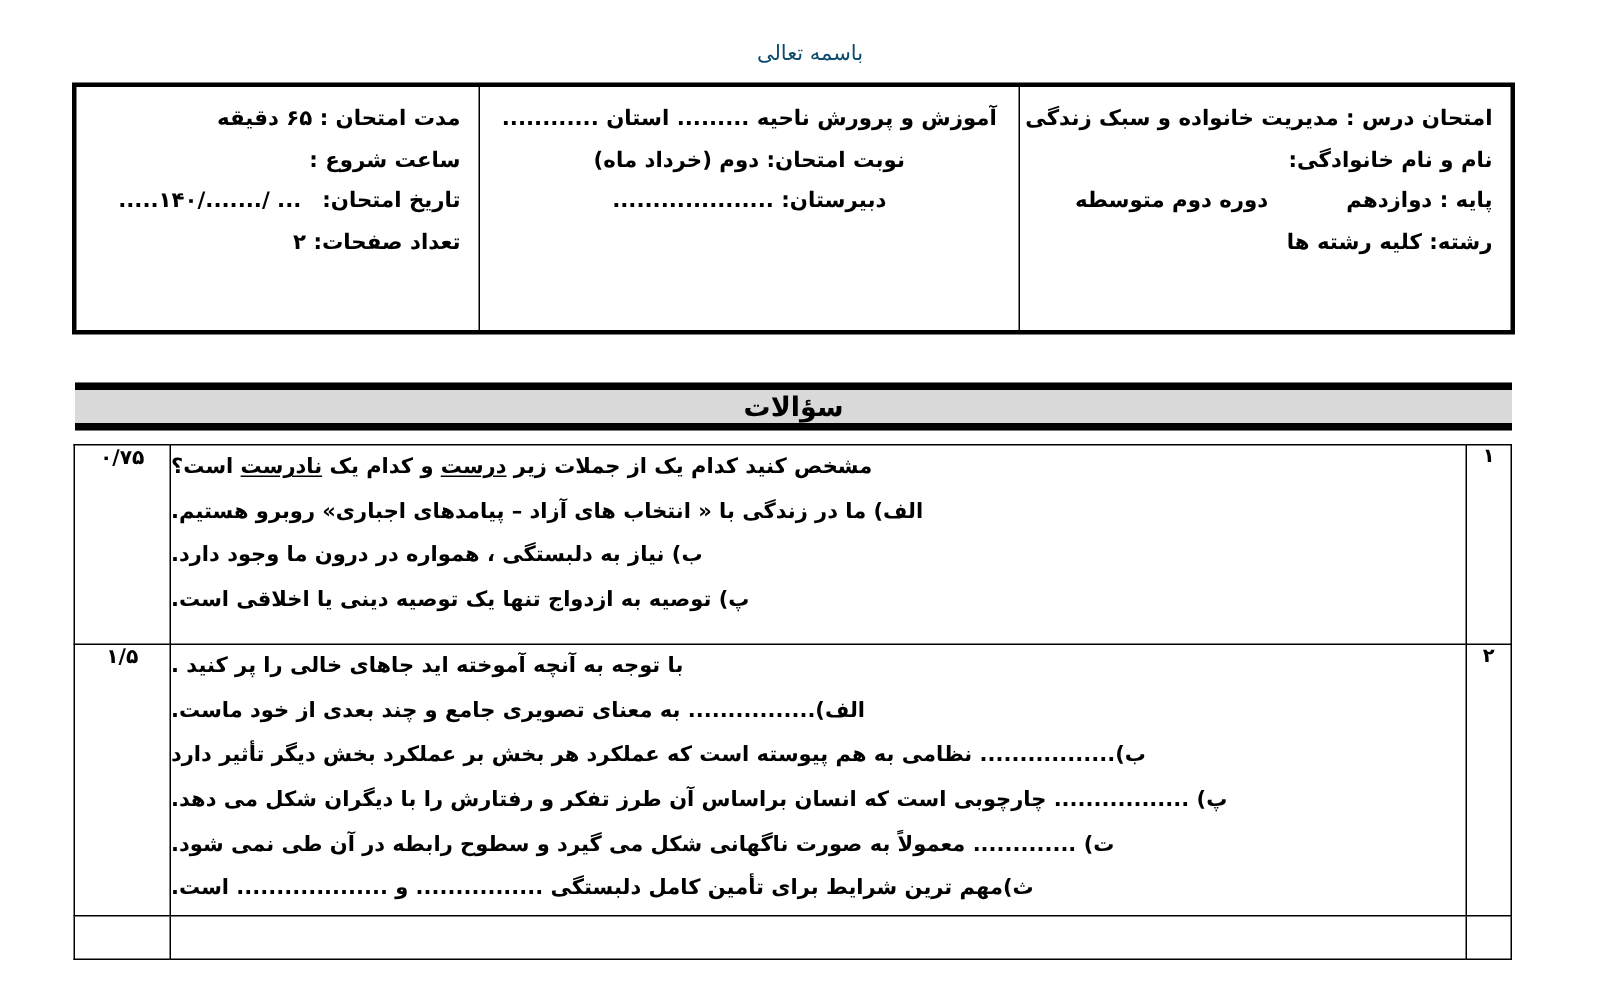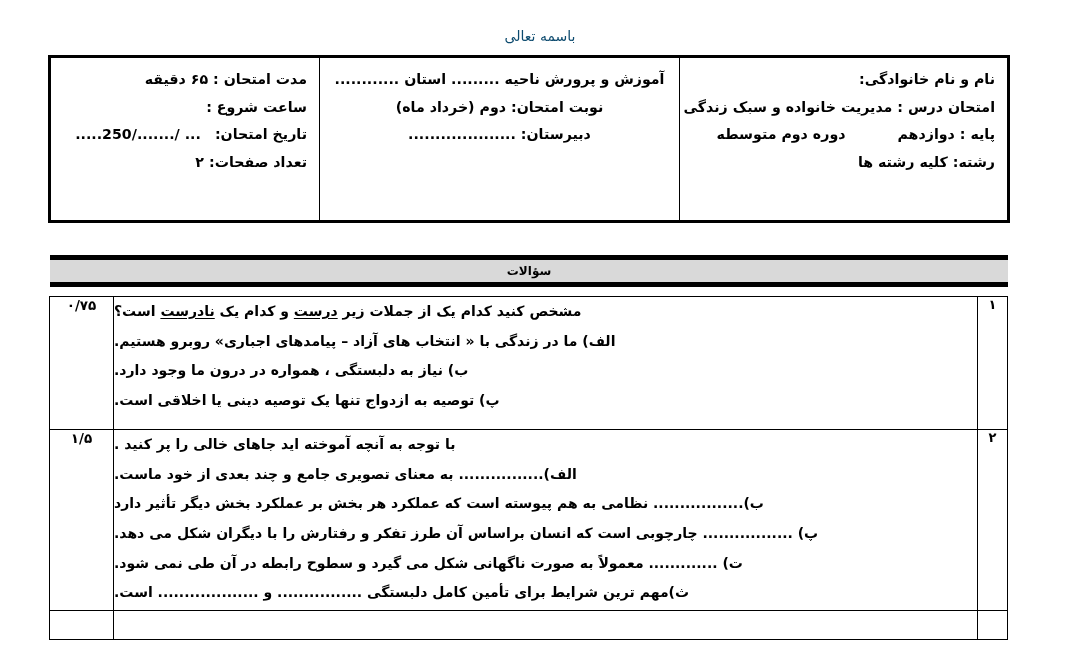--- a/index.html
+++ b/index.html
@@ -111,21 +111,21 @@
     height: 32px;
     background: #d9d9d9;
     border-top: 5px solid #000;
     border-bottom: 5px solid #000;
     box-sizing: border-box;
     display: flex;
     align-items: center;
     justify-content: center;
   }
   .questions-bar-label {
-    font-size: 12px;
+    font-size: 18px;
     font-weight: bold;
   }
 
   
   .q-table {
     position: absolute;
     top: 296px;
     right: 72px;
     width: 958px;
     border-collapse: collapse;
@@ -173,41 +173,41 @@
 </head>
 <body>
 
 <div class="page">
 
   <div class="bismillah">باسمه تعالی</div>
 
   <div class="header-table">
 
     <div class="hcol hcol-right">
+      <div class="hline course-line">امتحان درس :  مدیریت خانواده و سبک زندگی</div>
       <div class="hline name-line">نام و نام خانوادگی:</div>
-      <div class="hline course-line">امتحان درس :  مدیریت خانواده و سبک زندگی</div>
       <div class="hline grade-line">
         <span>پایه : دوازدهم</span>
         <span>دوره دوم متوسطه</span>
       </div>
       <div class="hline field-line">رشته: کلیه رشته ها</div>
     </div>
 
     <div class="hcol hcol-mid">
       <div class="hline first">آموزش و پرورش ناحیه ......... استان ............</div>
       <div class="hline">نوبت امتحان: دوم (خرداد ماه)</div>
       <div class="hline">دبیرستان: ....................</div>
     </div>
 
     <div class="hcol hcol-left">
       <div class="hline">مدت امتحان : ۶۵ دقیقه</div>
       <div class="hline">ساعت شروع :</div>
       <div class="hline date-line">
         <span>تاریخ امتحان:</span>
-        <span>... /......./250.....</span>
+        <span>... /......./۱۴۰.....</span>
       </div>
       <div class="hline">تعداد صفحات: ۲</div>
     </div>
 
   </div>
 
   <div class="questions-bar">
     <span class="questions-bar-label">سؤالات</span>
   </div>
 

